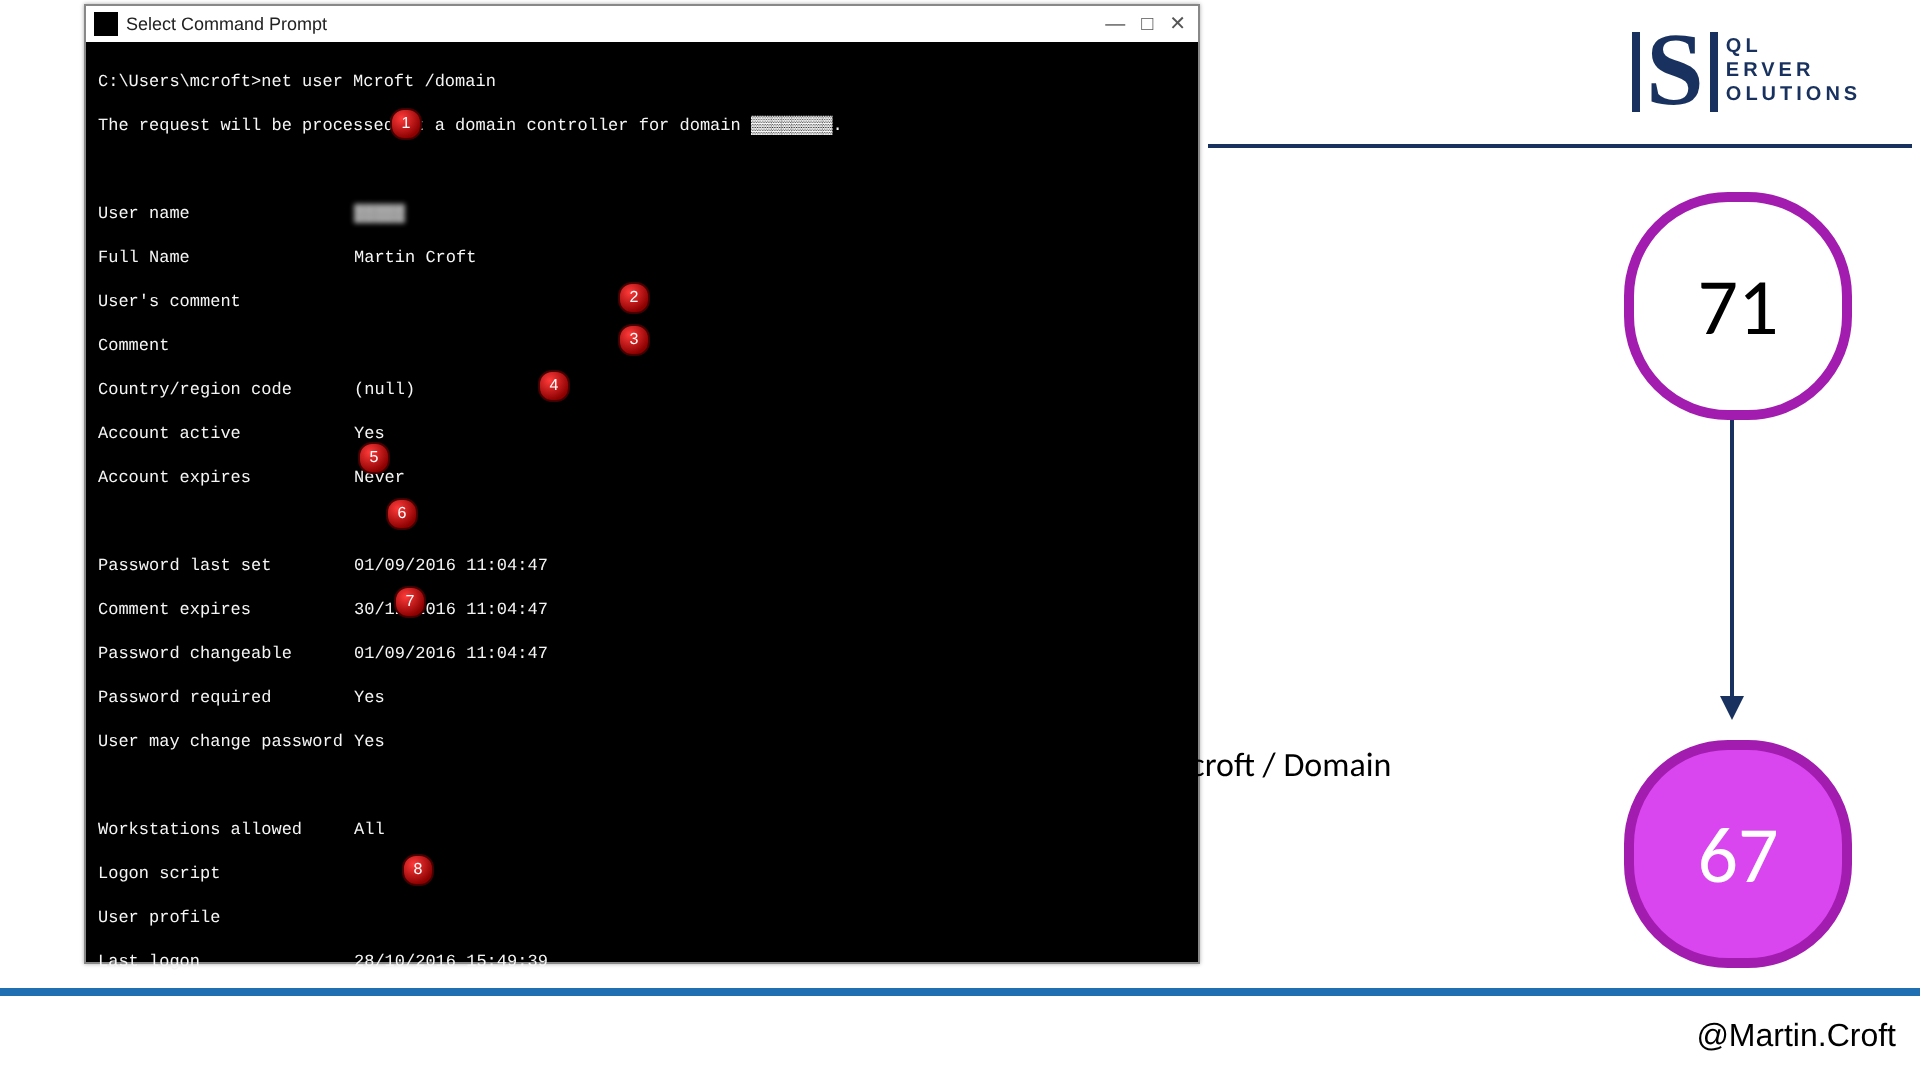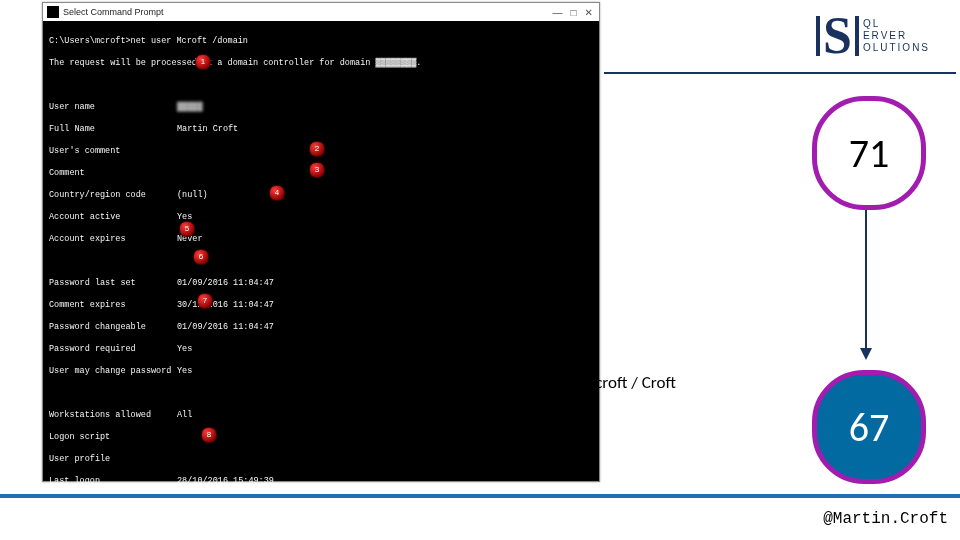--- a/index.html
+++ b/index.html
@@ -11,33 +11,33 @@
   .cmd-title{flex:1}
   .cmd-ctrls{display:flex;align-items:center;gap:8px;margin-right:6px;color:#555;font-size:10px}
   .cmd-body{position:relative;padding:4px 6px;color:#f5f5f5;font-family:Consolas,"Courier New",monospace;font-size:8.5px;line-height:11px;white-space:pre}
   .row{display:flex}
   .lab{width:128px}
   .val{}
   .chip{position:absolute;width:14px;height:14px;border-radius:7px;background:radial-gradient(circle at 35% 30%,#ff3b3b,#8c0000 75%);border:1px solid #400;color:#fff;font-size:8px;line-height:14px;text-align:center;font-family:Arial}
   
   .logo{position:absolute;left:816px;top:8px;width:122px;height:56px;display:flex;align-items:center}
   .logo-s{font-family:Georgia,"Times New Roman",serif;font-size:52px;font-weight:bold;color:#18315e;line-height:40px;border-left:4px solid #18315e;border-right:4px solid #18315e;padding:0 3px}
-  .logo-txt{display:flex;flex-direction:column;margin-left:4px;font-family:Arial;font-size:10px;letter-spacing:2px;font-weight:normal;color:#18315e;line-height:12px}
+  .logo-txt{display:flex;flex-direction:column;margin-left:4px;font-family:Arial;font-size:10px;letter-spacing:2px;font-weight:bold;color:#18315e;line-height:12px}
   .logo-rule{position:absolute;left:604px;top:72px;width:352px;height:0;border-top:2px solid #18315e}
   .ring{position:absolute;width:104px;height:104px;border:5px solid #a21caf;border-radius:52px;display:flex;align-items:center;justify-content:center}
   .ring .num{font-family:Calibri,Arial;font-size:40px;color:#000}
   .ring-top{left:812px;top:96px;background:#fff}
-  .ring-bot{left:812px;top:370px;background:#0369a1}
+  .ring-bot{left:812px;top:370px;background:#d946ef}
   .ring-bot .num{color:#fff}
   .arrow{position:absolute;left:862px;top:210px;width:8px;height:150px}
   .arrow-line{position:absolute;left:3px;top:0;width:2px;height:140px;background:#18315e}
   .arrow-head{position:absolute;left:-2px;top:138px;width:0;height:0;border-left:6px solid transparent;border-right:6px solid transparent;border-top:12px solid #18315e}
   .caption{position:absolute;left:520px;top:372px;font-family:Calibri,Arial;font-size:17px;color:#000}
   .footer-rule{position:absolute;left:0;top:494px;width:960px;height:4px;background:#1f6fb2}
-  .handle{position:absolute;right:12px;top:510px;font-family:Liberation Mono, monospace;font-size:16px;color:#000}
+  .handle{position:absolute;right:12px;top:510px;font-family:Liberation Sans, sans-serif;font-size:16px;color:#000}
   .blur{filter:blur(1.4px);opacity:.85}
 </style>
 </head>
 <body>
 
 <div class="slide">
 
   <div class="cmd-window">
     <div class="cmd-titlebar">
       <span class="cmd-icon"></span>
@@ -117,17 +117,17 @@
     <span class="num">71</span>
   </div>
   <div class="arrow">
     <div class="arrow-line"></div>
       <div class="arrow-head"></div>
   </div>
   <div class="ring ring-bot">
     <span class="num">67</span>
   </div>
 
-  <div class="caption">net user Mcroft / Croft</div>
+  <div class="caption">net user Mcroft / Domain</div>
 
   <div class="footer-rule"></div>
   <div class="handle">@Martin.Croft</div>
 </div>
 
 </body></html>

